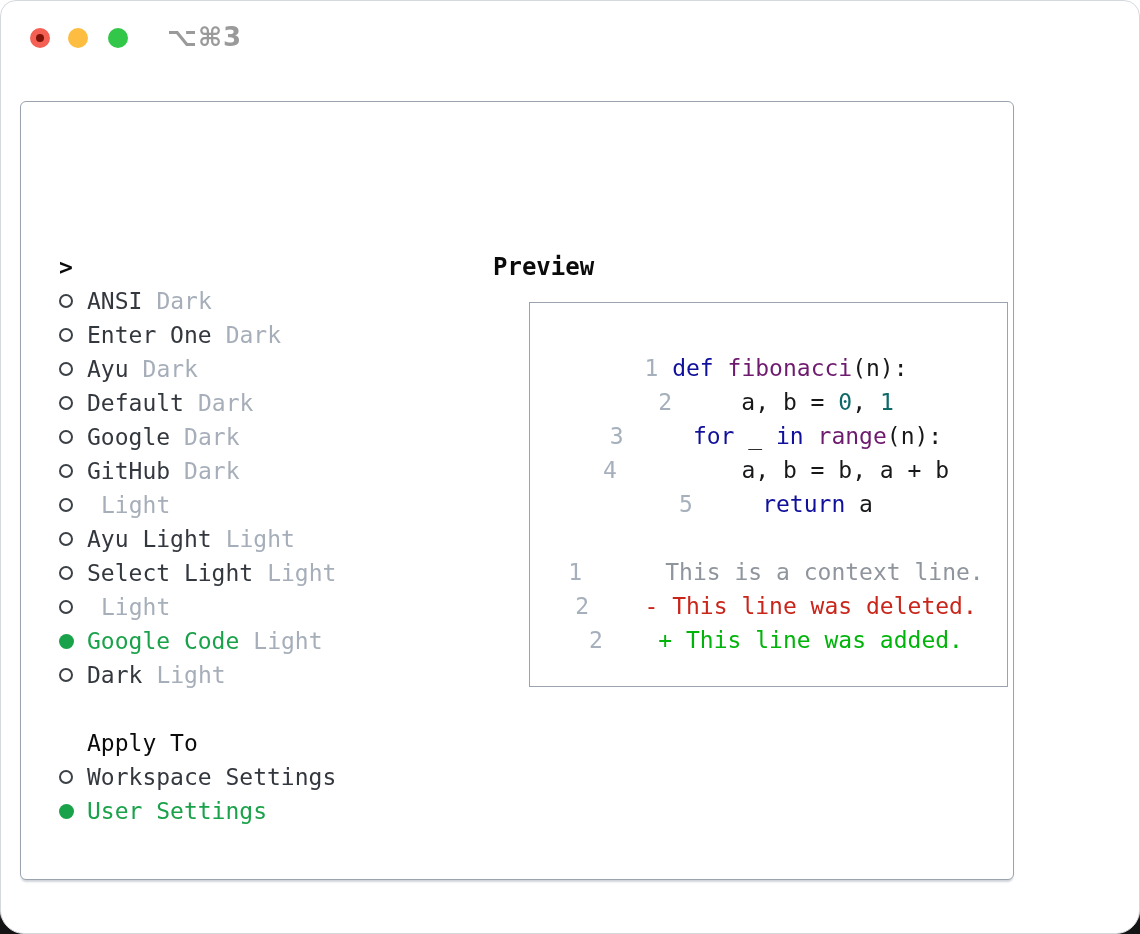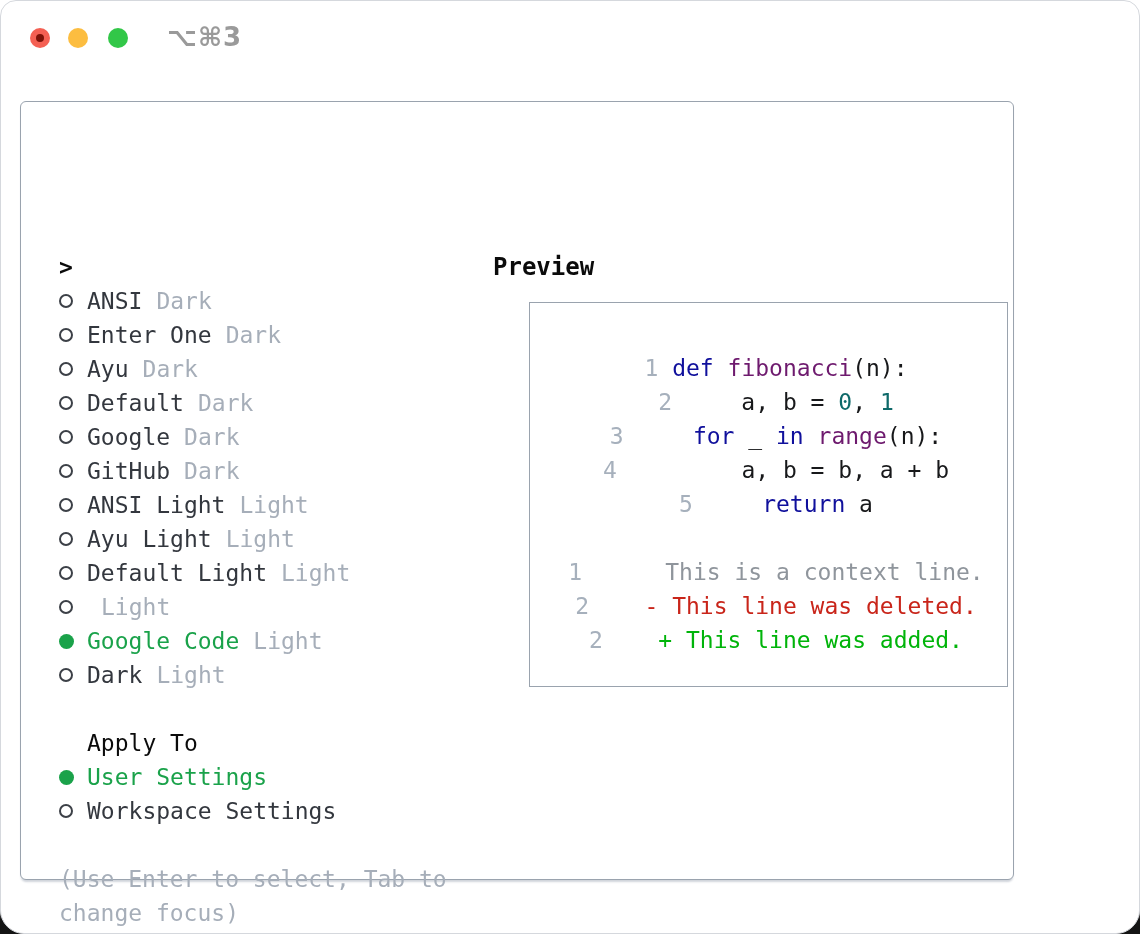--- a/index.html
+++ b/index.html
@@ -151,35 +151,34 @@
             <span class="marker-cell">
               <span class="radio"></span>
             </span>
             <span class="label">GitHub</span>
             <span class="variant">Dark</span>
           </div>
           <div class="row">
             <span class="marker-cell">
               <span class="radio"></span>
             </span>
-            <span class="label">ANSI Light</span>
             <span class="variant">Light</span>
           </div>
           <div class="row">
             <span class="marker-cell">
               <span class="radio"></span>
             </span>
             <span class="label">Ayu Light</span>
             <span class="variant">Light</span>
           </div>
           <div class="row">
             <span class="marker-cell">
               <span class="radio"></span>
             </span>
-            <span class="label">Default Light</span>
+            <span class="label">Select Light</span>
             <span class="variant">Light</span>
           </div>
           <div class="row">
             <span class="marker-cell">
               <span class="radio"></span>
             </span>
             <span class="variant">Light</span>
           </div>
           <div class="row selected">
             <span class="marker-cell">
@@ -197,37 +196,36 @@
           </div>
         </div>
 
       <div class="spacer"></div>
 
       <div class="row">
         <span class="marker-cell"></span>
         <span class="label apply-header">Apply To</span>
       </div>
       <div id="apply-list">
+          <div class="row">
+            <span class="marker-cell">
+              <span class="radio"></span>
+            </span>
+            <span class="label">Workspace Settings</span>
+          </div>
           <div class="row selected">
             <span class="marker-cell">
               <span class="radio selected"></span>
             </span>
             <span class="label">User Settings</span>
           </div>
-          <div class="row">
-            <span class="marker-cell">
-              <span class="radio"></span>
-            </span>
-            <span class="label">Workspace Settings</span>
-          </div>
         </div>
 
       <div class="spacer"></div>
 
-      <div class="hint">(Use Enter to select, Tab to change focus)</div>
     </div>
 
     <div class="preview-title">Preview</div>
 
     <div class="preview-box">
       <pre class="preview-pre" id="preview-code"><span class="lineno">1</span> <span class="tok-kw">def</span><span class="tok-pl"> </span><span class="tok-fn">fibonacci</span><span class="tok-pl">(n):</span>
 <span class="lineno">2</span> <span class="tok-pl">    a, b = </span><span class="tok-lit">0</span><span class="tok-pl">, </span><span class="tok-lit">1</span>
 <span class="lineno">3</span> <span class="tok-pl">    </span><span class="tok-kw">for</span><span class="tok-pl"> _ </span><span class="tok-kw">in</span><span class="tok-pl"> </span><span class="tok-fn">range</span><span class="tok-pl">(n):</span>
 <span class="lineno">4</span> <span class="tok-pl">        a, b = b, a + b</span>
 <span class="lineno">5</span> <span class="tok-pl">    </span><span class="tok-kw">return</span><span class="tok-pl"> a</span>

